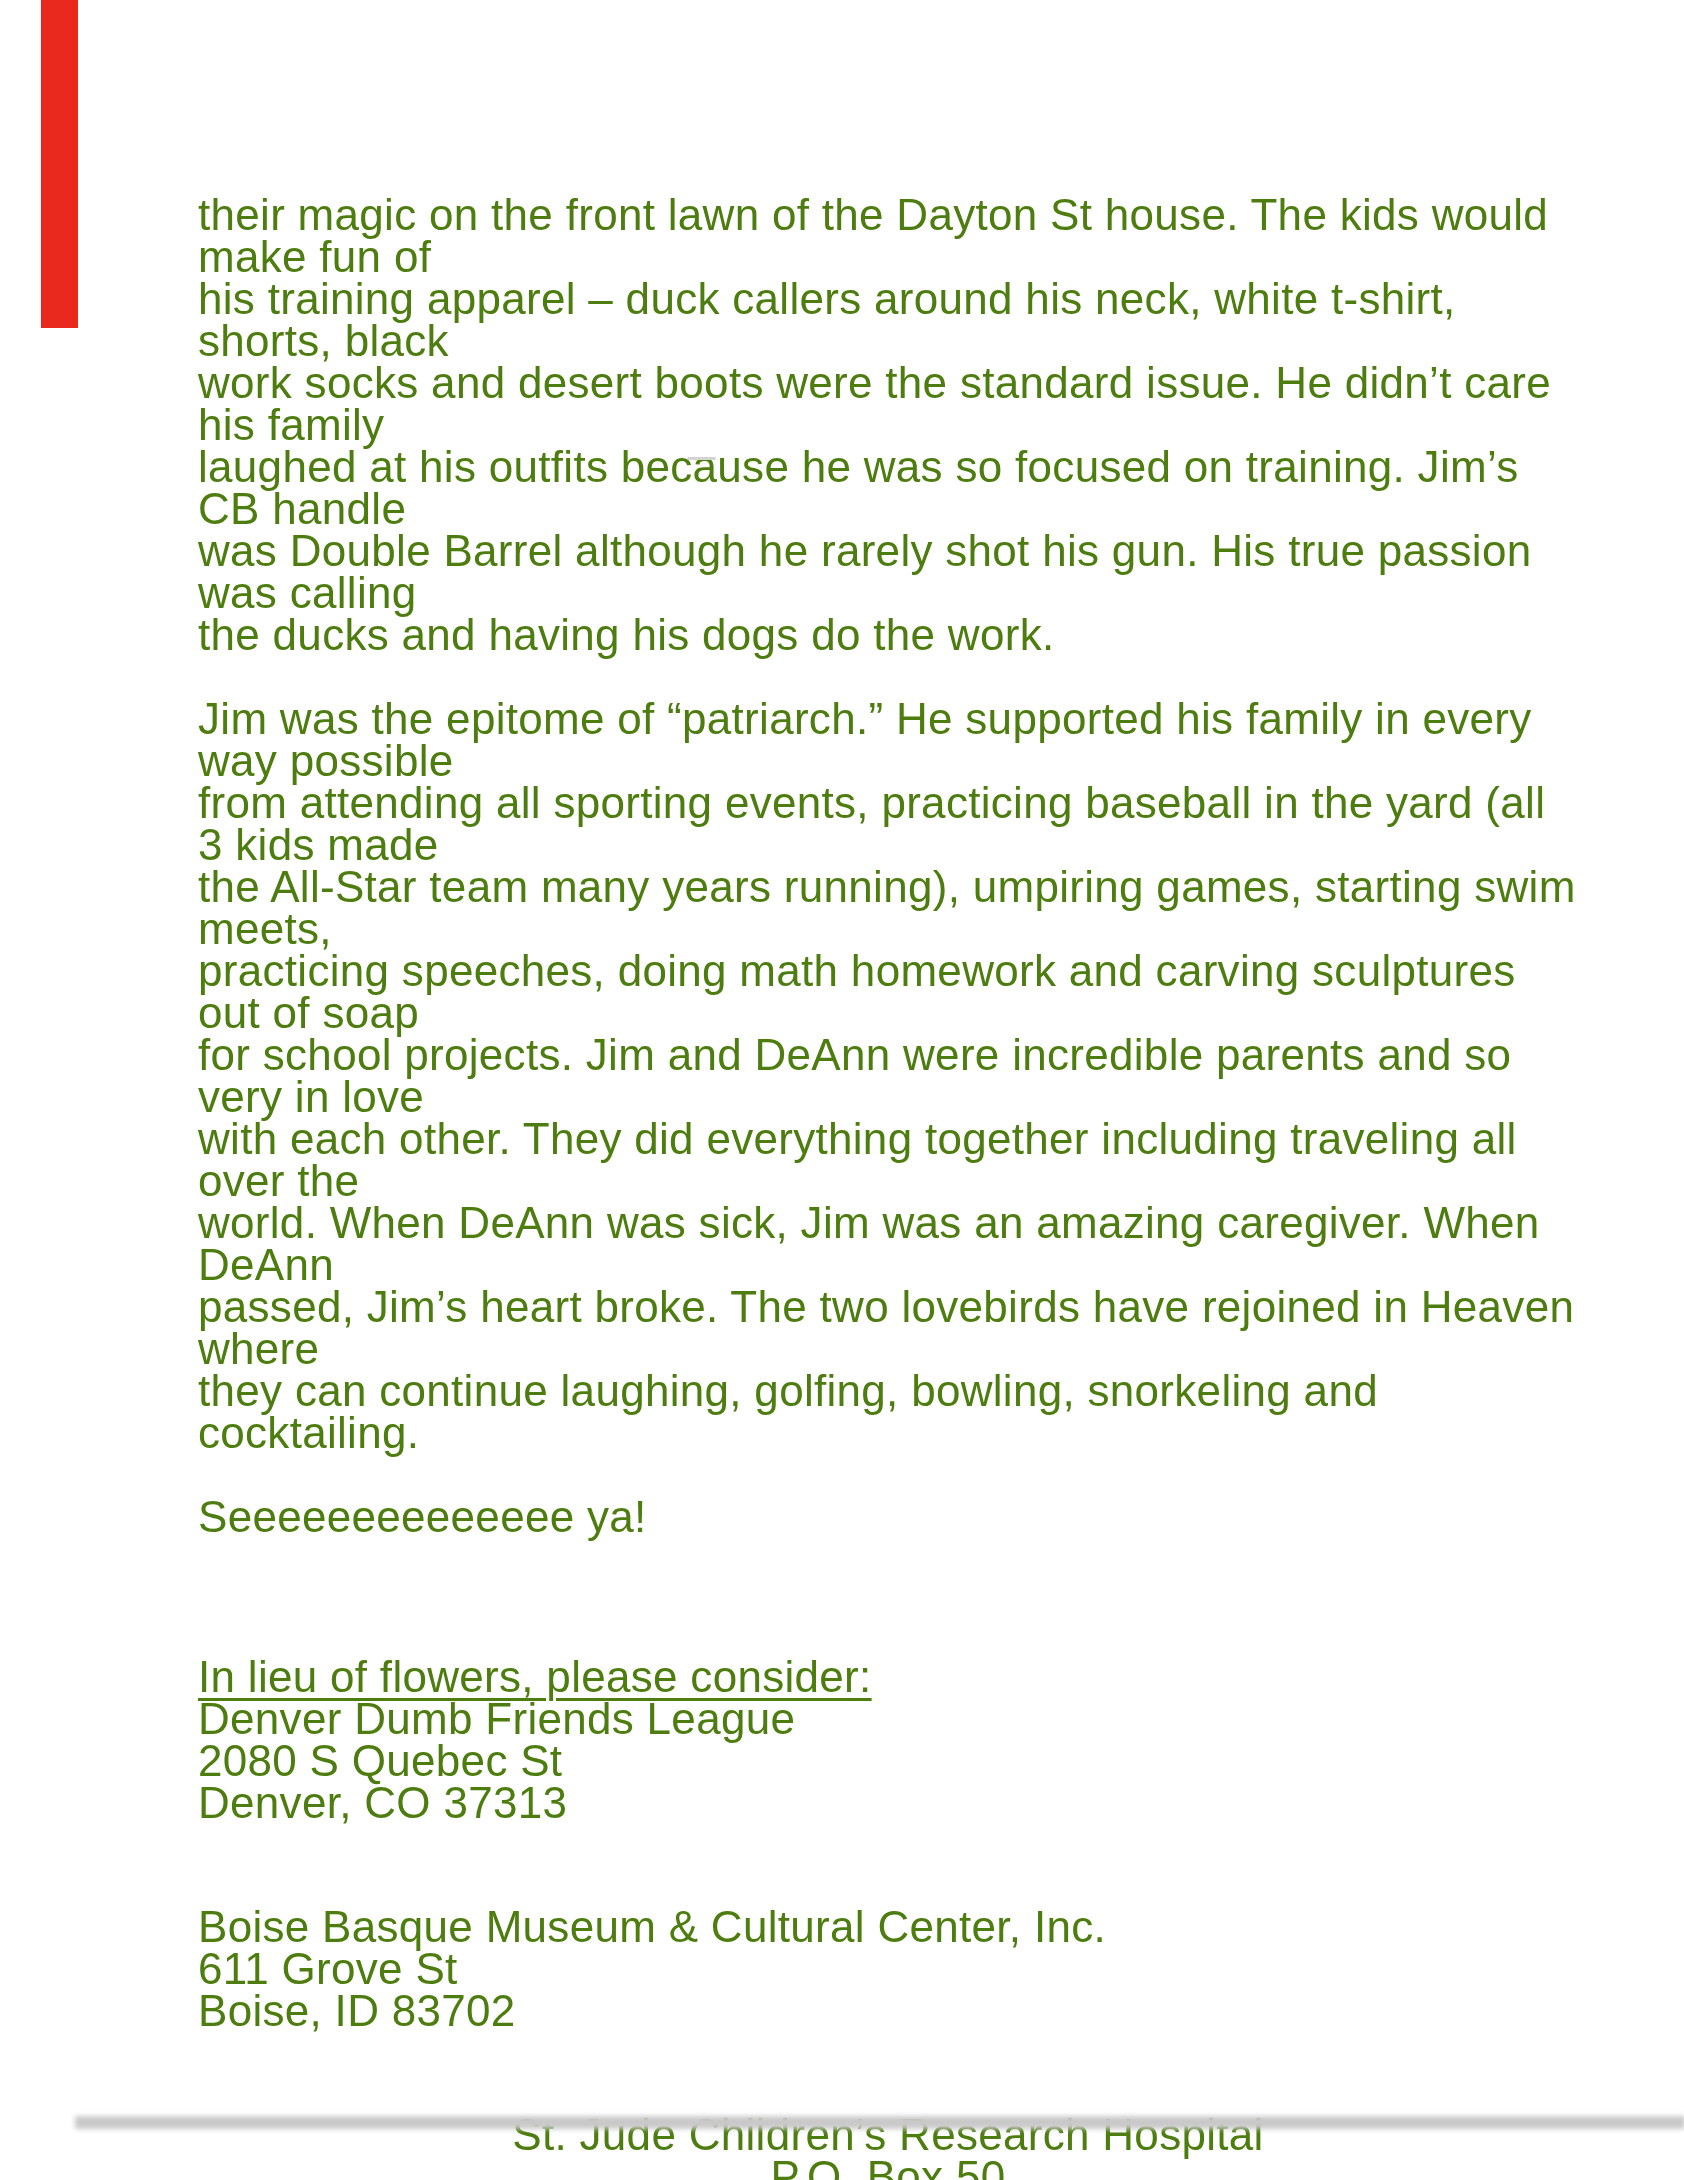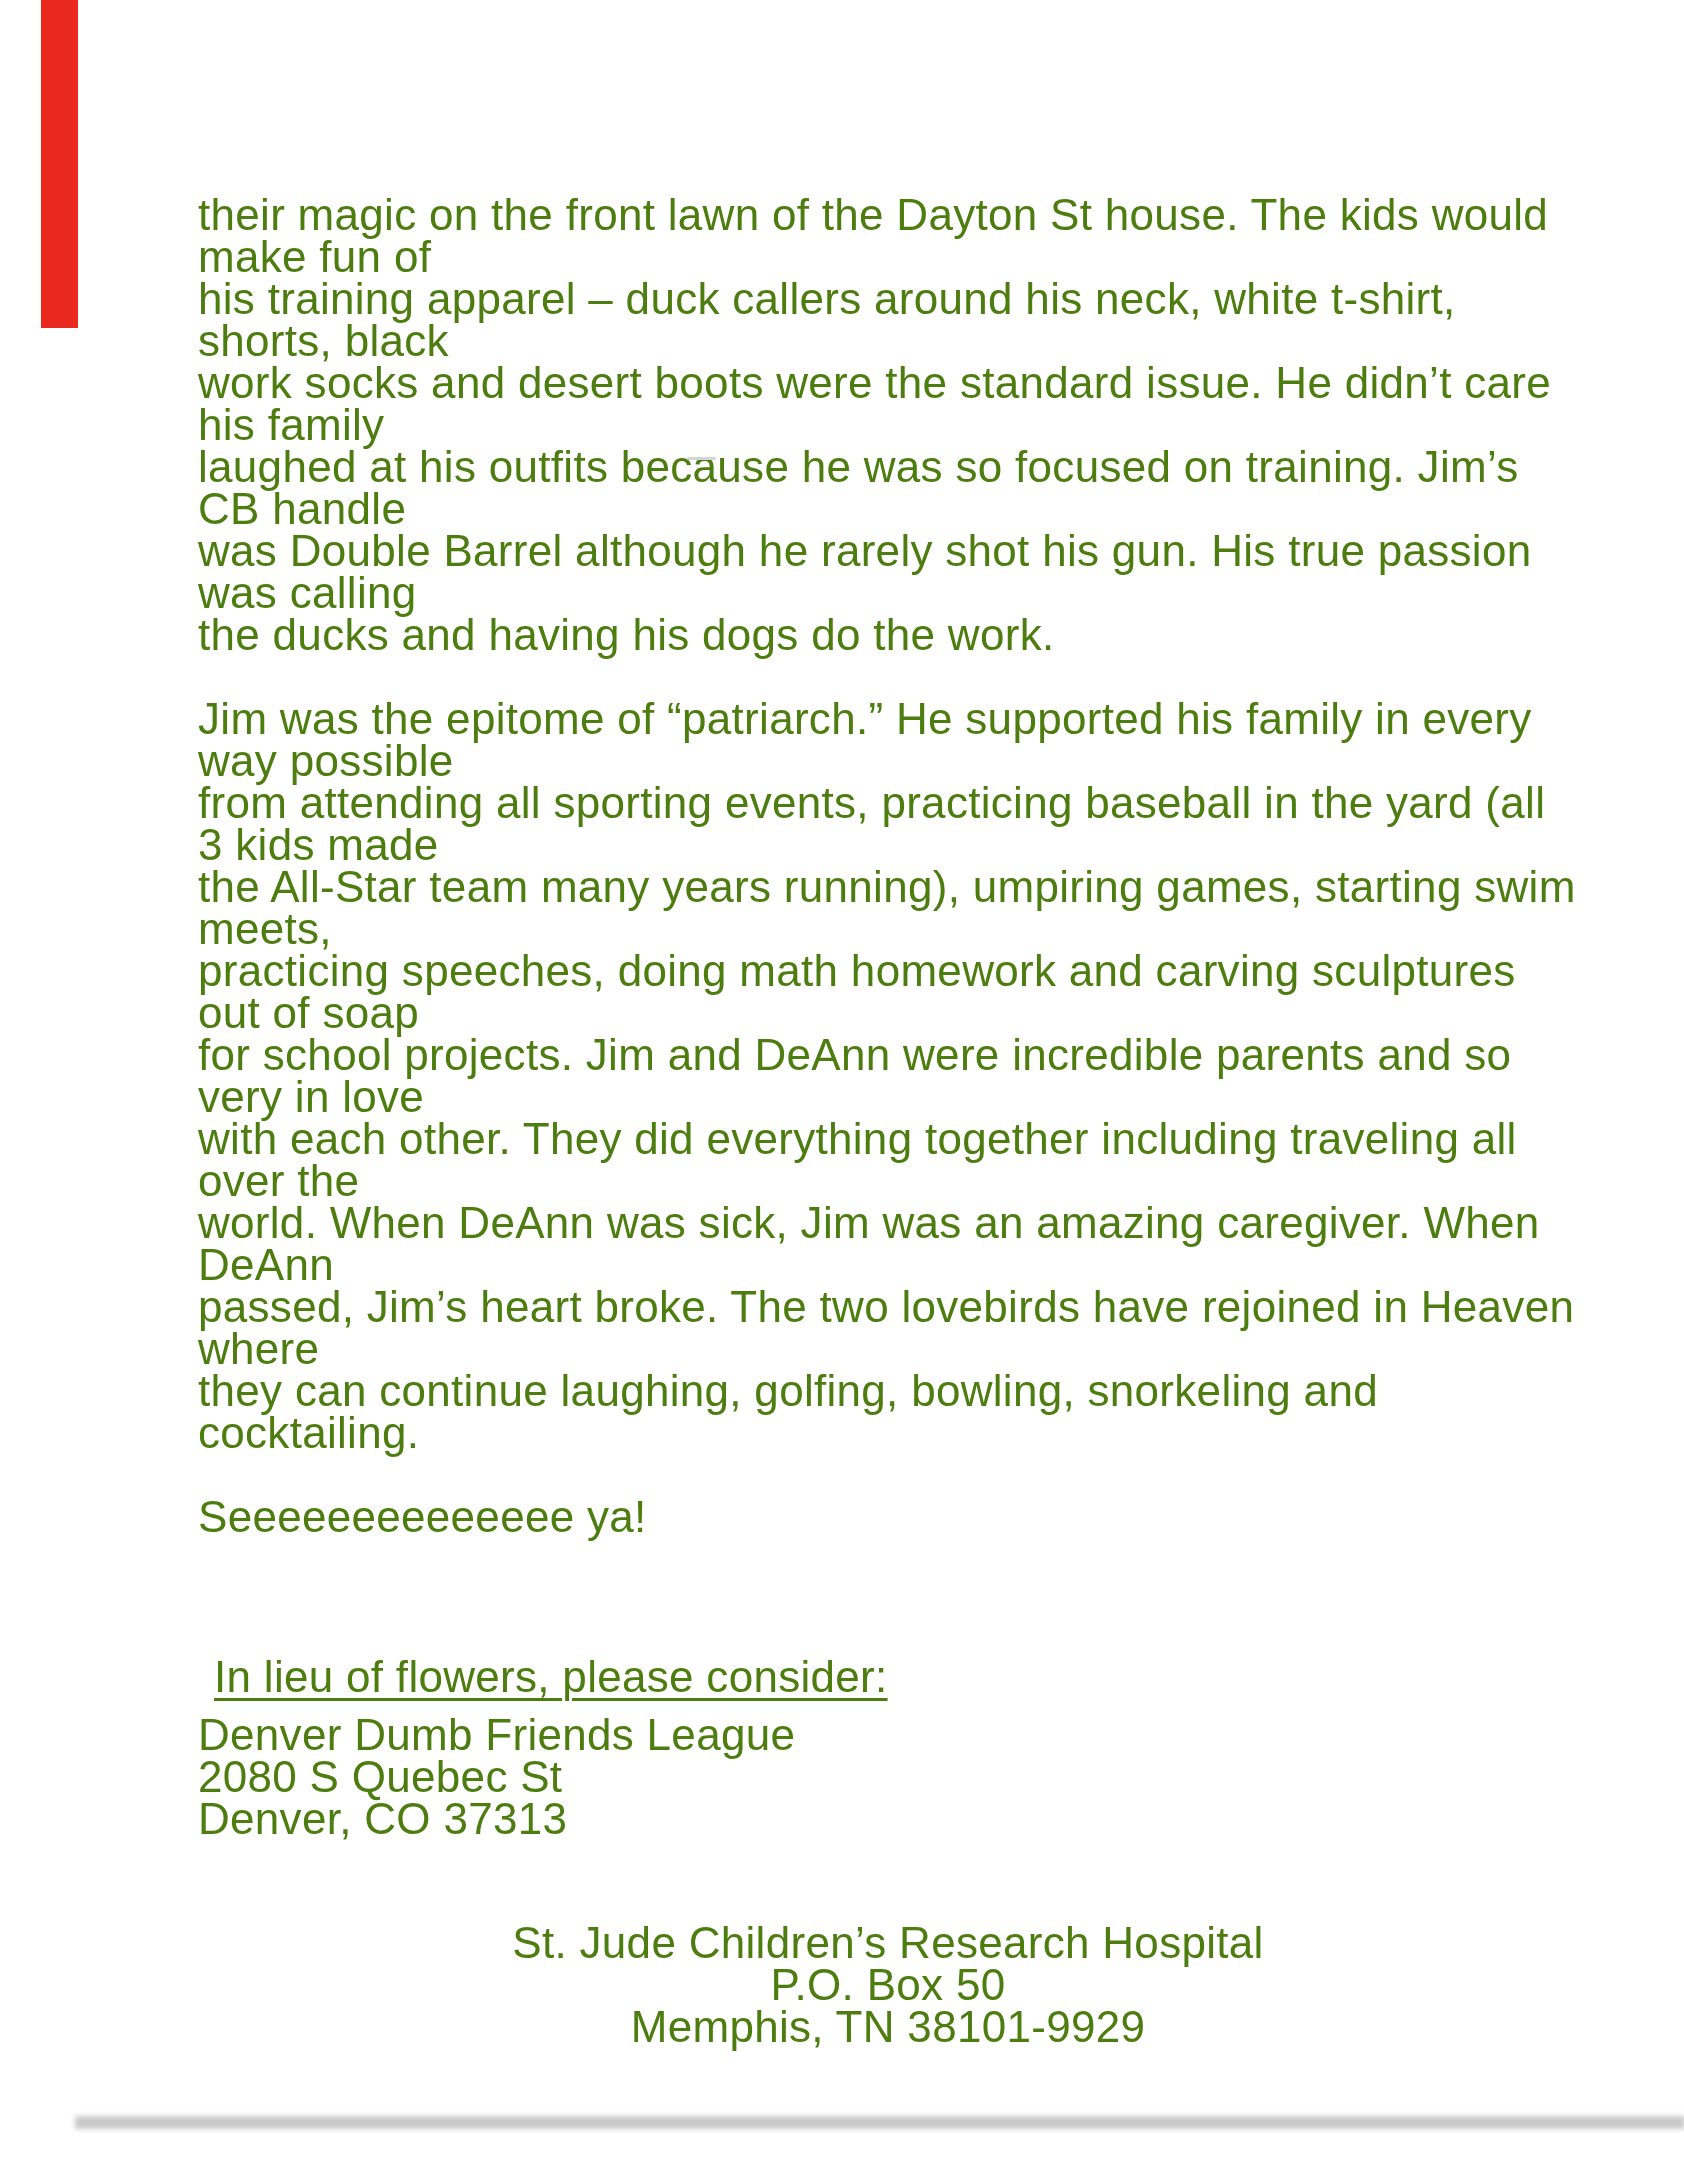--- a/index.html
+++ b/index.html
@@ -37,21 +37,21 @@
     white-space: pre-line;
     margin: 0 0 42px 0;
   }
   .signoff {
     margin: 0 0 118px 0;
   }
   .memorial-heading {
     text-decoration: underline;
     text-underline-offset: 6px;
     text-decoration-thickness: 2.6px;
-    margin: 16px;
+    margin: 0;
   }
   .charity {
     white-space: pre-line;
     margin: 0 0 82px 0;
   }
   .charity:last-child {
     margin-bottom: 0;
     text-align: center;
   }
   .artifact-dash {
@@ -100,20 +100,23 @@
 they can continue laughing, golfing, bowling, snorkeling and cocktailing.</div>
 
     <div class="signoff">Seeeeeeeeeeeeee ya!</div>
 
     <div class="memorial-heading">In lieu of flowers, please consider:</div>
 
     <div class="charity">Denver Dumb Friends League
 2080 S Quebec St
 Denver, CO 37313</div>
 
+    <div class="charity">Boise Basque Museum &amp; Cultural Center, Inc.
+611 Grove St
+Boise, ID 83702</div>
 
     <div class="charity">St. Jude Children’s Research Hospital
 P.O. Box 50
 Memphis, TN 38101-9929</div>
 
   </div>
 
   <div class="artifact-dash"></div>
 
   <div class="bottom-band"></div>

